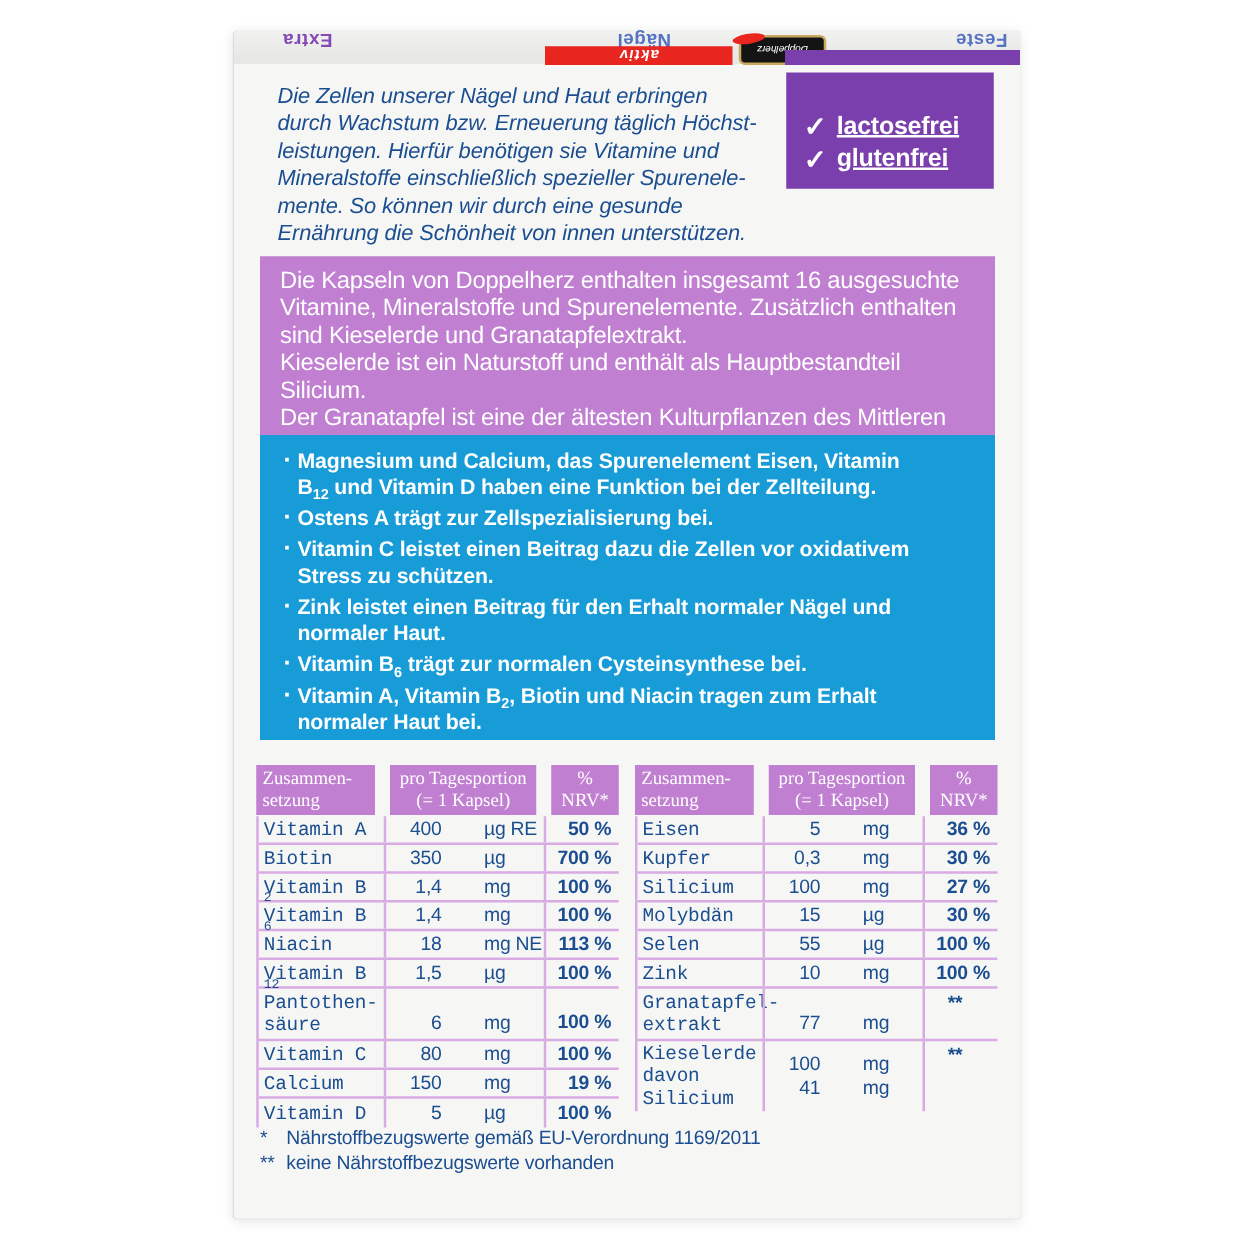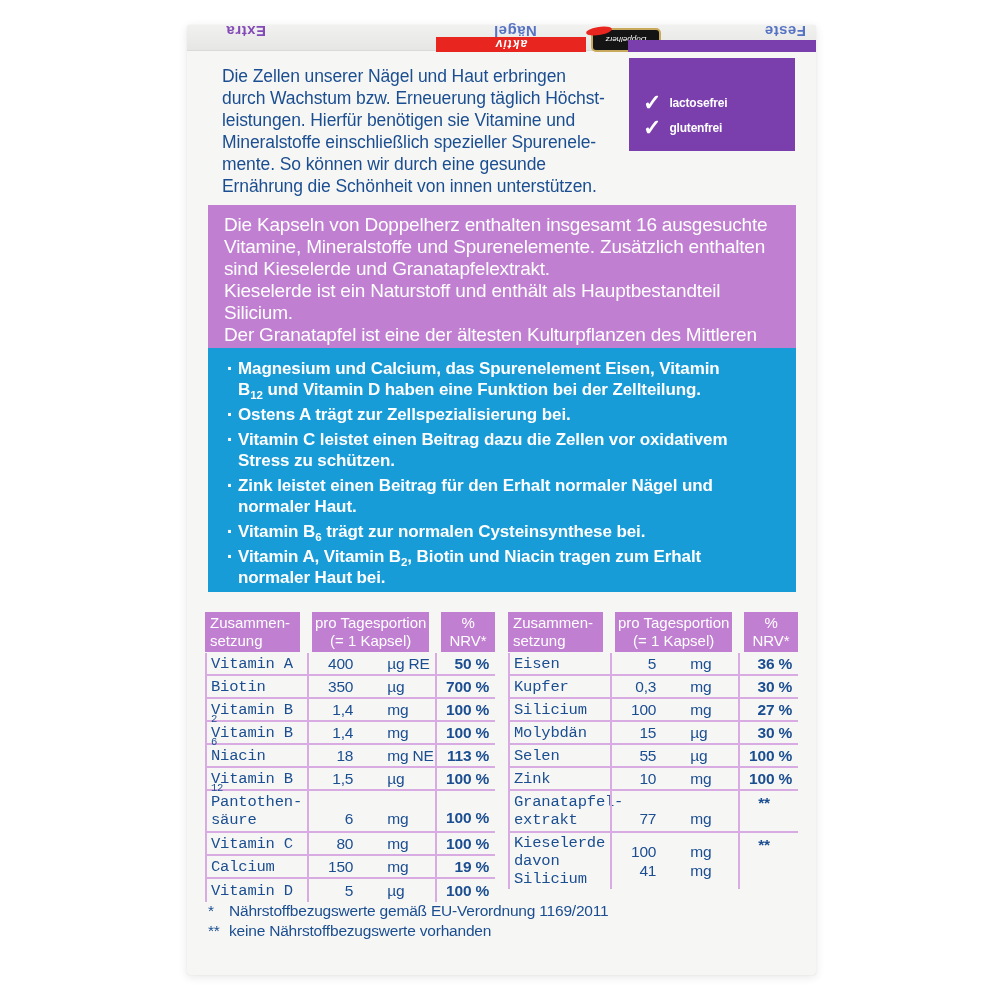--- a/index.html
+++ b/index.html
@@ -31,49 +31,49 @@
     transform:rotate(180deg); background:#141414; border:2px solid var(--gold,#c9a95c);
     border-radius:5px; color:#fff; font-style:italic; font-size:8px;
     display:flex; align-items:center; justify-content:center; filter:blur(.2px);}
   .dh-swoosh{position:absolute; right:-7px; bottom:-3px; width:26px; height:8px;
     background:var(--red,#e8251f); border-radius:50% 60% 50% 60%; transform:rotate(-10deg);}
   .purple-band{position:absolute; left:441px; top:15px; width:188px; height:12px;
     background:var(--badge_purple,#7a3ead);}
 
   
   .intro{position:absolute; left:35px; top:40px; width:415px;
-    color:var(--dark_blue,#1b4e91); font-size:17.5px; line-height:22px; letter-spacing:-.1px;}
+    color:var(--dark_blue,#1b4e91); font-size:17.5px; line-height:22px; letter-spacing:-.1px;font-style:italic;}
 
   
   .badge-box{position:absolute; left:442px; top:33px; width:166px; height:93px;
     background:var(--badge_purple,#7a3ead); color:#fff;
     display:flex; flex-direction:column; justify-content:flex-end; padding:8px 10px 12px 14px; gap:3px;}
   .badge-row{display:flex; align-items:center;}
   .badge-check{font-size:22px; font-weight:bold; margin-right:8px; line-height:22px;}
-  .badge-label{font-size:12px; font-weight:bold; letter-spacing:-.2px;}
+  .badge-label{font-size:20px; font-weight:bold; letter-spacing:-.2px;text-decoration:underline;}
 
   
   .purple-box{position:absolute; left:21px; top:180px; width:588px; height:164px;
     background:var(--light_purple,#c07fd1); color:#fff; padding:9px 16px;
     font-size:19px; line-height:22px; letter-spacing:-.2px; overflow:hidden;}
 
   
   .blue-box{position:absolute; left:21px; top:323px; width:588px; height:244px;
     background:var(--blue_box,#189cd8); color:#fff; padding:10px 14px; overflow:hidden;}
   .bullet{display:flex; margin-bottom:4px; font-weight:bold; font-size:17px;
     line-height:21px; letter-spacing:-.1px;}
   .bullet .dot{width:16px; flex:none; text-align:center; font-size:20px;}
   .bullet .txt{flex:1;}
   sub{font-size:68%; line-height:0;}
 
   
   .tables{position:absolute; top:587px; left:0; right:0; height:300px; color:var(--dark_blue,#1b4e91);}
   .ntable{position:absolute; top:0; width:290px;}
   .ntable.left{left:18px;} .ntable.right{left:321px;}
-  .t-head{display:flex; gap:12px; height:40px; margin-bottom:1px;}
+  .t-head{display:flex; gap:12px; height:40px; margin-bottom:1px;font-family:Liberation Serif, serif;}
   .t-head .hc{background:var(--light_purple,#c07fd1); color:#fff; font-size:15px;
     line-height:18px; display:flex; flex-direction:column; justify-content:center;}
   .hc1{width:102px; padding-left:5px;} .hc2{width:126px; text-align:center;} .hc3{width:58px; text-align:center;}
   .t-body{border-left:2px solid var(--line_purple,#d9abe3);}
   .t-row{display:flex; align-items:stretch; min-height:23px;
     border-bottom:2px solid var(--line_purple,#d9abe3); font-size:15.5px; letter-spacing:-.2px;}
   .t-row:last-child{border-bottom:none;}
   .t-row.tall{min-height:42px;}
   .c1{width:100px; padding:1px 2px 1px 4px; display:flex; flex-direction:column;
     justify-content:center; line-height:18px;font-family:Liberation Mono, monospace;}

